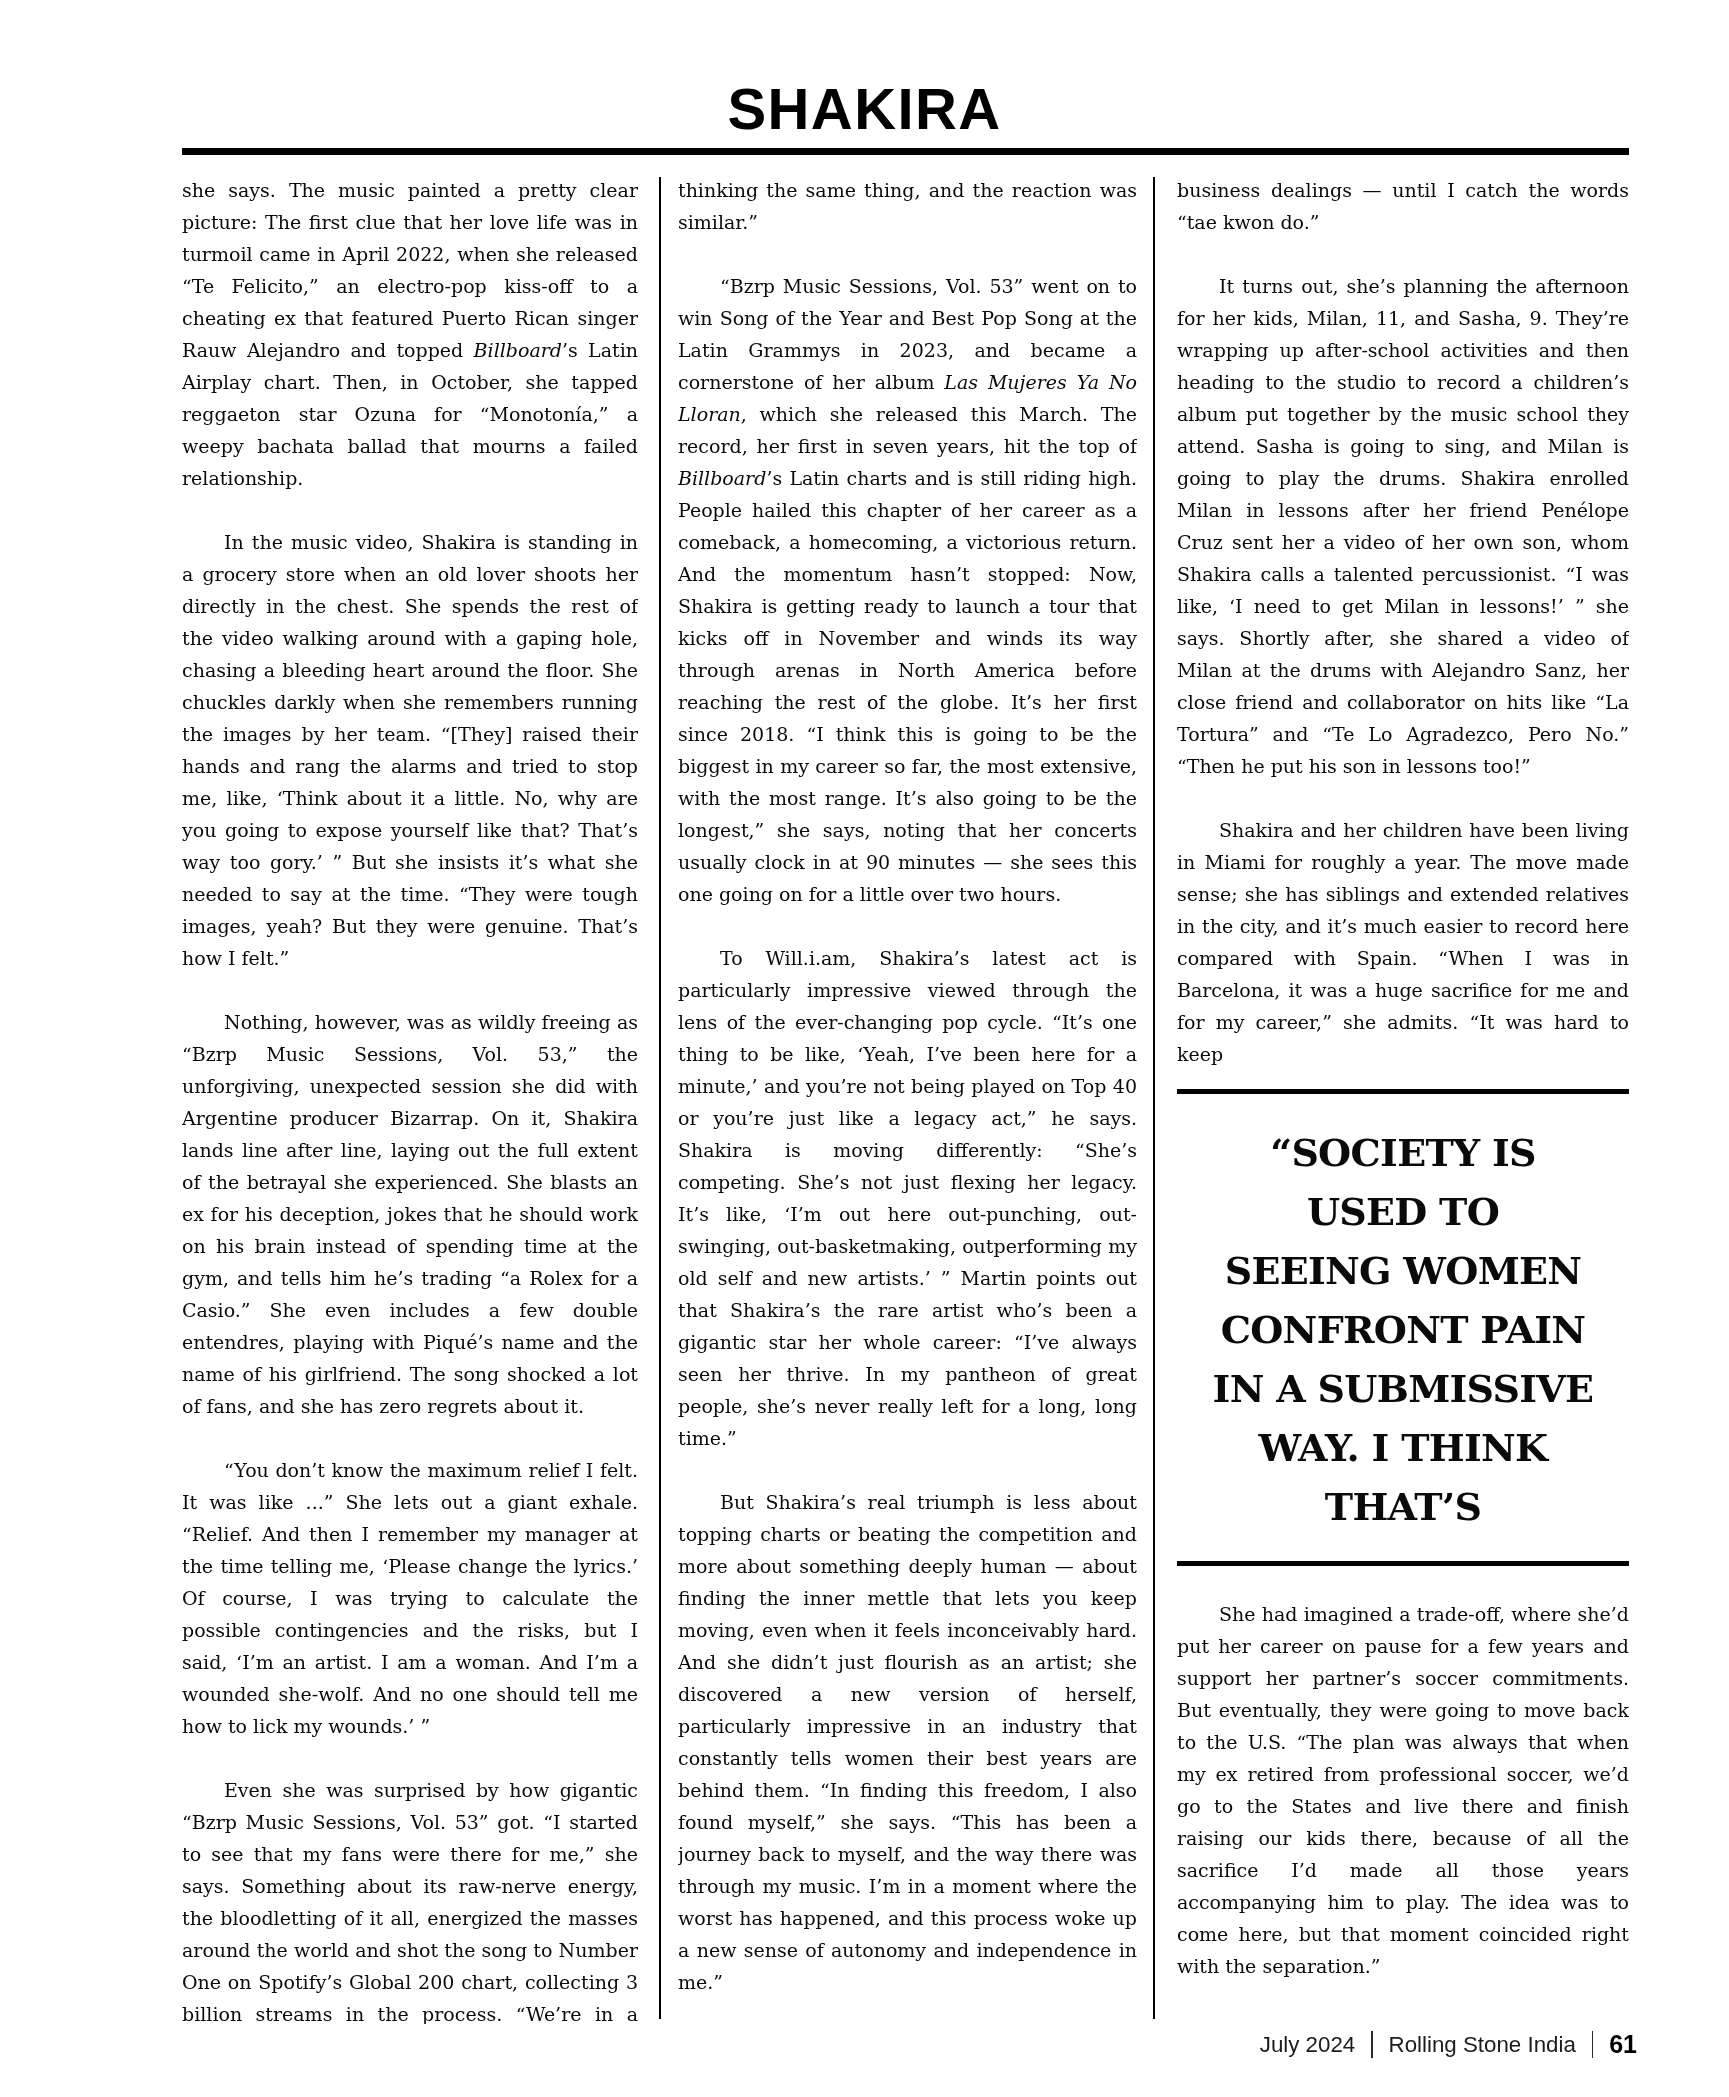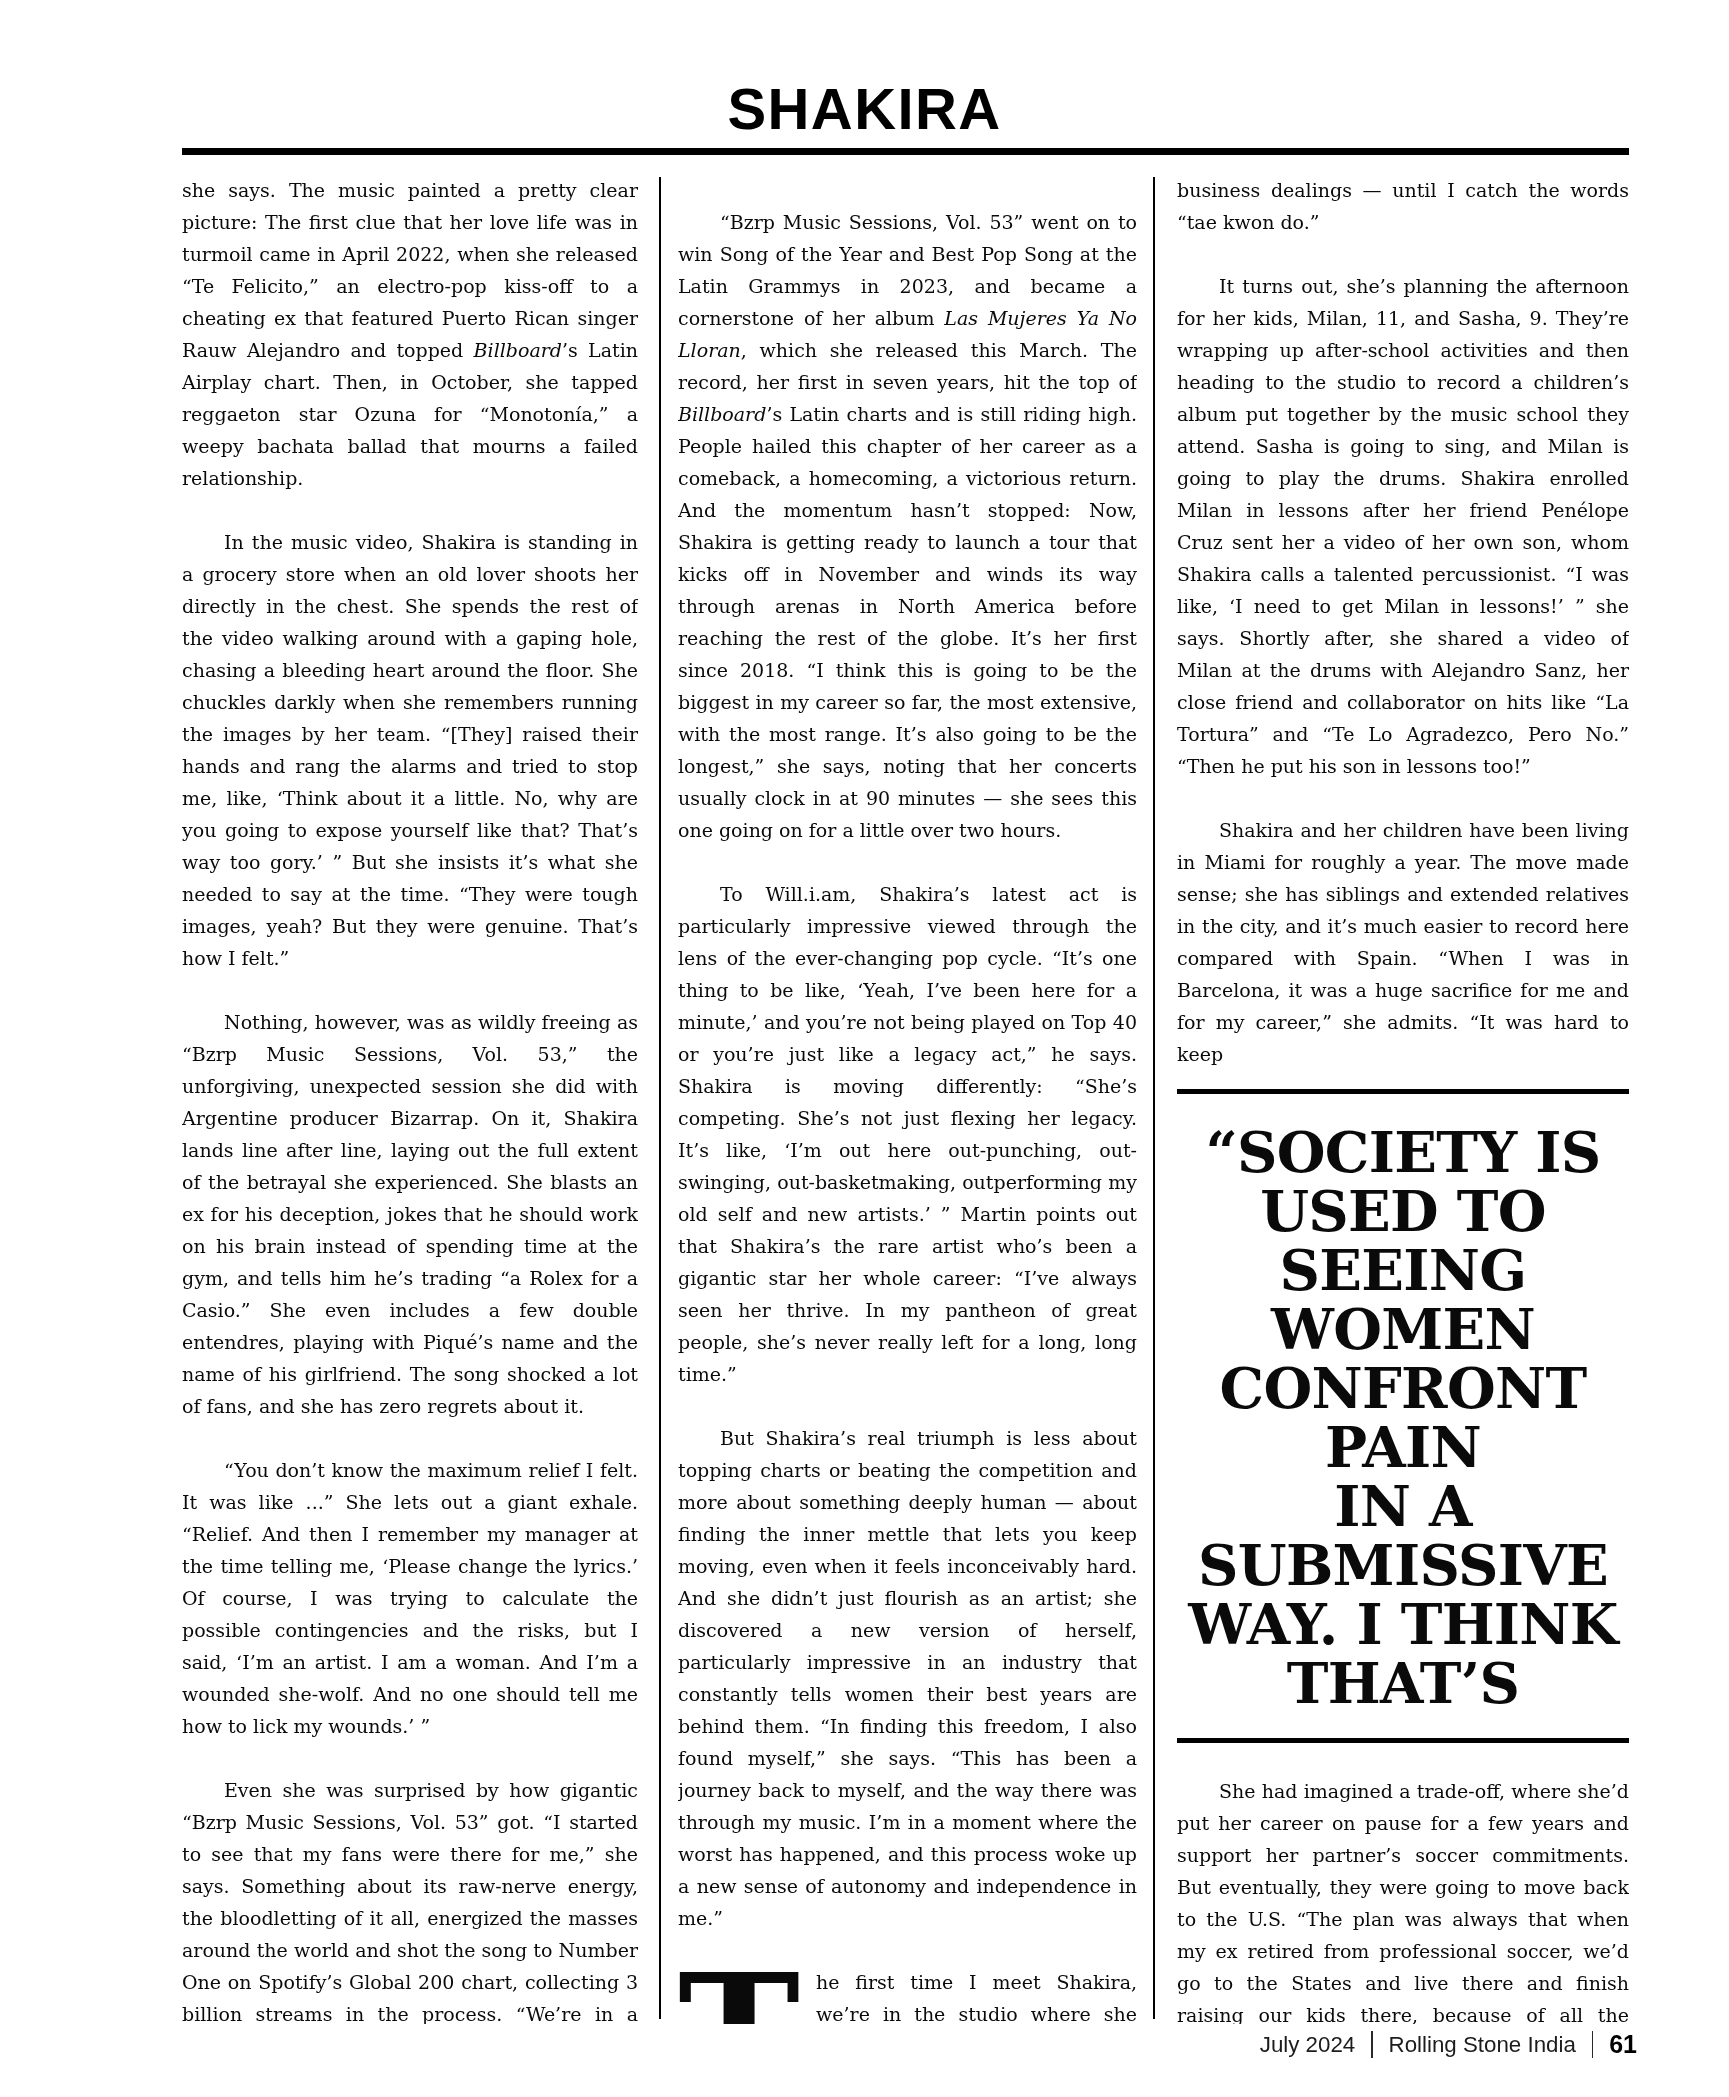--- a/index.html
+++ b/index.html
@@ -29,21 +29,21 @@
   p.body-par.indent{text-indent:42px;margin-top:32px;}
   p.body-par.space-before{margin-top:32px;}
   .it{font-style:italic;}
   .dropcap{
     float:left;font-size:164px;line-height:131px;font-weight:bold;
     padding:2.9px 16px 0 0;
   }
   .pullquote{
     margin:19px 0 20px;padding:29px 0 24.5px;
     border-top:5.8px solid #000;border-bottom:5.8px solid #000;
-    text-align:center;font-weight:bold;font-size:56px;line-height:59px;
+    text-align:center;font-weight:bold;font-size:38px;line-height:59px;
     letter-spacing:-0.7px;text-indent:0;
   }
   .pq-line{display:block;}
   .footer{
     position:absolute;top:2030px;right:92px;
     font-family:"Liberation Sans",sans-serif;font-size:22.3px;color:#1c1c1c;
     display:flex;align-items:center;gap:16px;text-align:center;
   }
   .footer .sep{width:1.4px;height:27px;background:#2a2a2a;}
   .footer .pagenum{font-weight:bold;font-size:25px;color:#000;}
@@ -56,20 +56,21 @@
 
 <div class="col" id="col1">
     <p class="body-par"><span>she says. The music painted a pretty clear picture: The first clue that her love life was in turmoil came in April 2022, when she released “Te Felicito,” an electro-pop kiss-off to a cheating ex that featured Puerto Rican singer Rauw Alejandro and topped </span><span class="it">Billboard</span><span>’s Latin Airplay chart. Then, in October, she tapped reggaeton star Ozuna for “Monotonía,” a weepy bachata ballad that mourns a failed relationship.</span></p>
     <p class="body-par indent"><span>In the music video, Shakira is standing in a grocery store when an old lover shoots her directly in the chest. She spends the rest of the video walking around with a gaping hole, chasing a bleeding heart around the floor. She chuckles darkly when she remembers running the images by her team. “[They] raised their hands and rang the alarms and tried to stop me, like, ‘Think about it a little. No, why are you going to expose yourself like that? That’s way too gory.’ ” But she insists it’s what she needed to say at the time. “They were tough images, yeah? But they were genuine. That’s how I felt.”</span></p>
     <p class="body-par indent"><span>Nothing, however, was as wildly freeing as “Bzrp Music Sessions, Vol. 53,” the unforgiving, unexpected session she did with Argentine producer Bizarrap. On it, Shakira lands line after line, laying out the full extent of the betrayal she experienced. She blasts an ex for his deception, jokes that he should work on his brain instead of spending time at the gym, and tells him he’s trading “a Rolex for a Casio.” She even includes a few double entendres, playing with Piqué’s name and the name of his girlfriend. The song shocked a lot of fans, and she has zero regrets about it.</span></p>
     <p class="body-par indent"><span>“You don’t know the maximum relief I felt. It was like ...” She lets out a giant exhale. “Relief. And then I remember my manager at the time telling me, ‘Please change the lyrics.’ Of course, I was trying to calculate the possible contingencies and the risks, but I said, ‘I’m an artist. I am a woman. And I’m a wounded she-wolf. And no one should tell me how to lick my wounds.’ ”</span></p>
     <p class="body-par indent"><span>Even she was surprised by how gigantic “Bzrp Music Sessions, Vol. 53” got. “I started to see that my fans were there for me,” she says. Something about its raw-nerve energy, the bloodletting of it all, energized the masses around the world and shot the song to Number One on Spotify’s Global 200 chart, collecting 3 billion streams in the process. “We’re in a society that’s used to seeing women confront pain in a submissive way, and I think that’s changed,” Shakira says. She was especially excited that the song charted at the same time that Miley Cyrus’ “Flowers,” an anthem of self-love and independence after a breakup, was blowing up: “We were both</span></p>
   </div>
 <div class="vrule" id="vrule1"></div>
 <div class="col" id="col2">
+    <p class="body-par"><span>thinking the same thing, and the reaction was similar.”</span></p>
     <p class="body-par indent"><span>“Bzrp Music Sessions, Vol. 53” went on to win Song of the Year and Best Pop Song at the Latin Grammys in 2023, and became a cornerstone of her album </span><span class="it">Las Mujeres Ya No Lloran</span><span>, which she released this March. The record, her first in seven years, hit the top of </span><span class="it">Billboard</span><span>’s Latin charts and is still riding high. People hailed this chapter of her career as a comeback, a homecoming, a victorious return. And the momentum hasn’t stopped: Now, Shakira is getting ready to launch a tour that kicks off in November and winds its way through arenas in North America before reaching the rest of the globe. It’s her first since 2018. “I think this is going to be the biggest in my career so far, the most extensive, with the most range. It’s also going to be the longest,” she says, noting that her concerts usually clock in at 90 minutes — she sees this one going on for a little over two hours.</span></p>
     <p class="body-par indent"><span>To Will.i.am, Shakira’s latest act is particularly impressive viewed through the lens of the ever-changing pop cycle. “It’s one thing to be like, ‘Yeah, I’ve been here for a minute,’ and you’re not being played on Top 40 or you’re just like a legacy act,” he says. Shakira is moving differently: “She’s competing. She’s not just flexing her legacy. It’s like, ‘I’m out here out-punching, out-swinging, out-basketmaking, outperforming my old self and new artists.’ ” Martin points out that Shakira’s the rare artist who’s been a gigantic star her whole career: “I’ve always seen her thrive. In my pantheon of great people, she’s never really left for a long, long time.”</span></p>
     <p class="body-par indent"><span>But Shakira’s real triumph is less about topping charts or beating the competition and more about something deeply human — about finding the inner mettle that lets you keep moving, even when it feels inconceivably hard. And she didn’t just flourish as an artist; she discovered a new version of herself, particularly impressive in an industry that constantly tells women their best years are behind them. “In finding this freedom, I also found myself,” she says. “This has been a journey back to myself, and the way there was through my music. I’m in a moment where the worst has happened, and this process woke up a new sense of autonomy and independence in me.”</span></p>
     <p class="body-par space-before"><span class="dropcap">T</span><span>he first time I meet Shakira, we’re in the studio where she recorded part of </span></p>
   </div>
 <div class="vrule" id="vrule2"></div>
 <div class="col" id="col3">
     <p class="body-par"><span>business dealings — until I catch the words “tae kwon do.”</span></p>
     <p class="body-par indent"><span>It turns out, she’s planning the afternoon for her kids, Milan, 11, and Sasha, 9. They’re wrapping up after-school activities and then heading to the studio to record a children’s album put together by the music school they attend. Sasha is going to sing, and Milan is going to play the drums. Shakira enrolled Milan in lessons after her friend Penélope Cruz sent her a video of her own son, whom Shakira calls a talented percussionist. “I was like, ‘I need to get Milan in lessons!’ ” she says. Shortly after, she shared a video of Milan at the drums with Alejandro Sanz, her close friend and collaborator on hits like “La Tortura” and “Te Lo Agradezco, Pero No.” “Then he put his son in lessons too!”</span></p>
     <p class="body-par indent"><span>Shakira and her children have been living in Miami for roughly a year. The move made sense; she has siblings and extended relatives in the city, and it’s much easier to record here compared with Spain. “When I was in Barcelona, it was a huge sacrifice for me and for my career,” she admits. “It was hard to keep</span></p>

